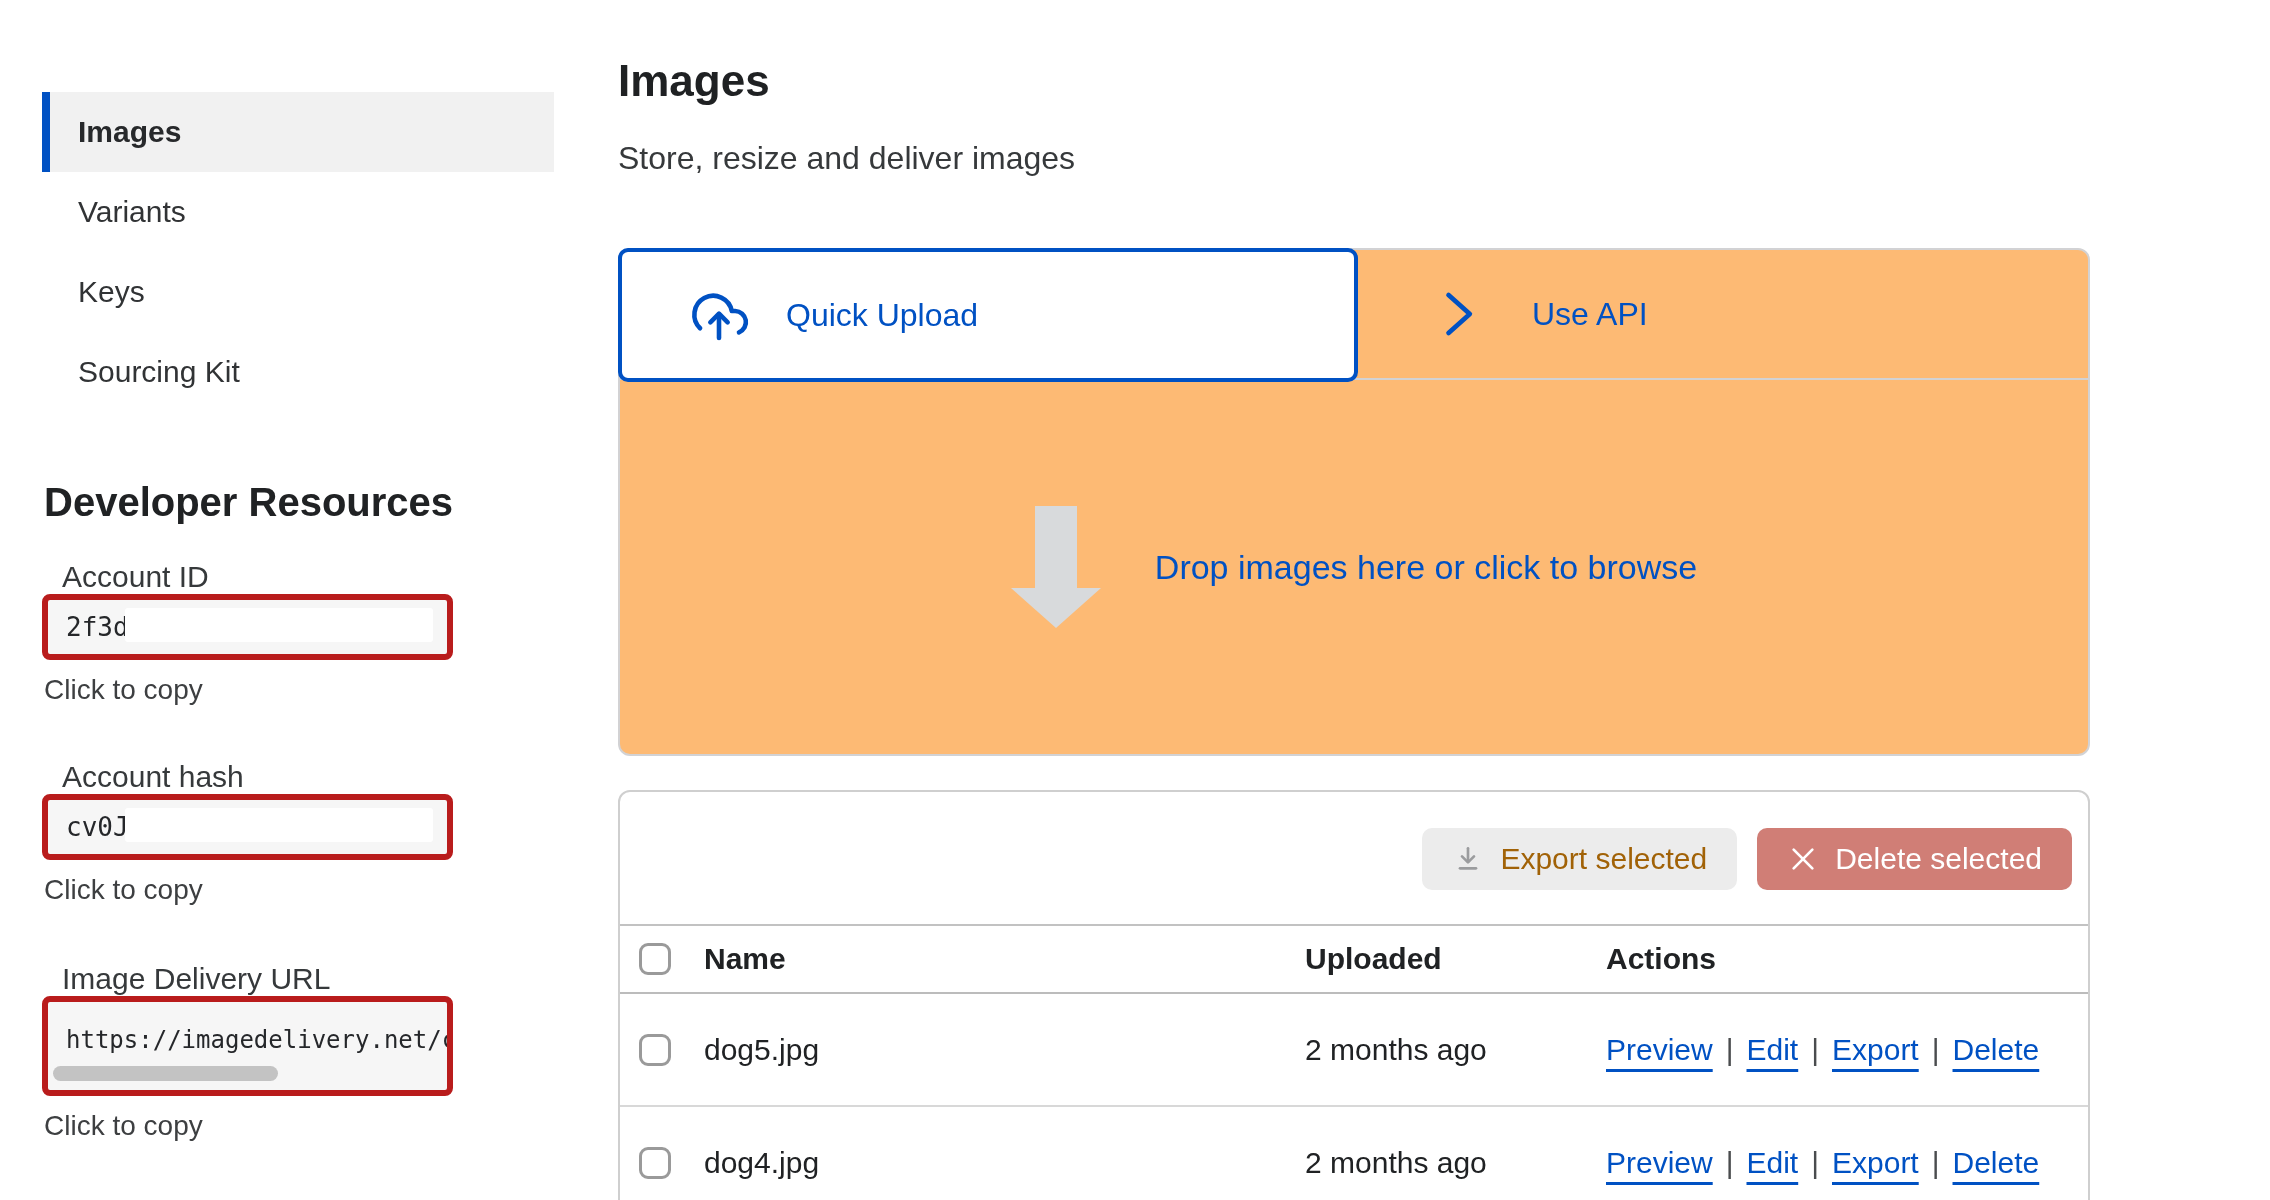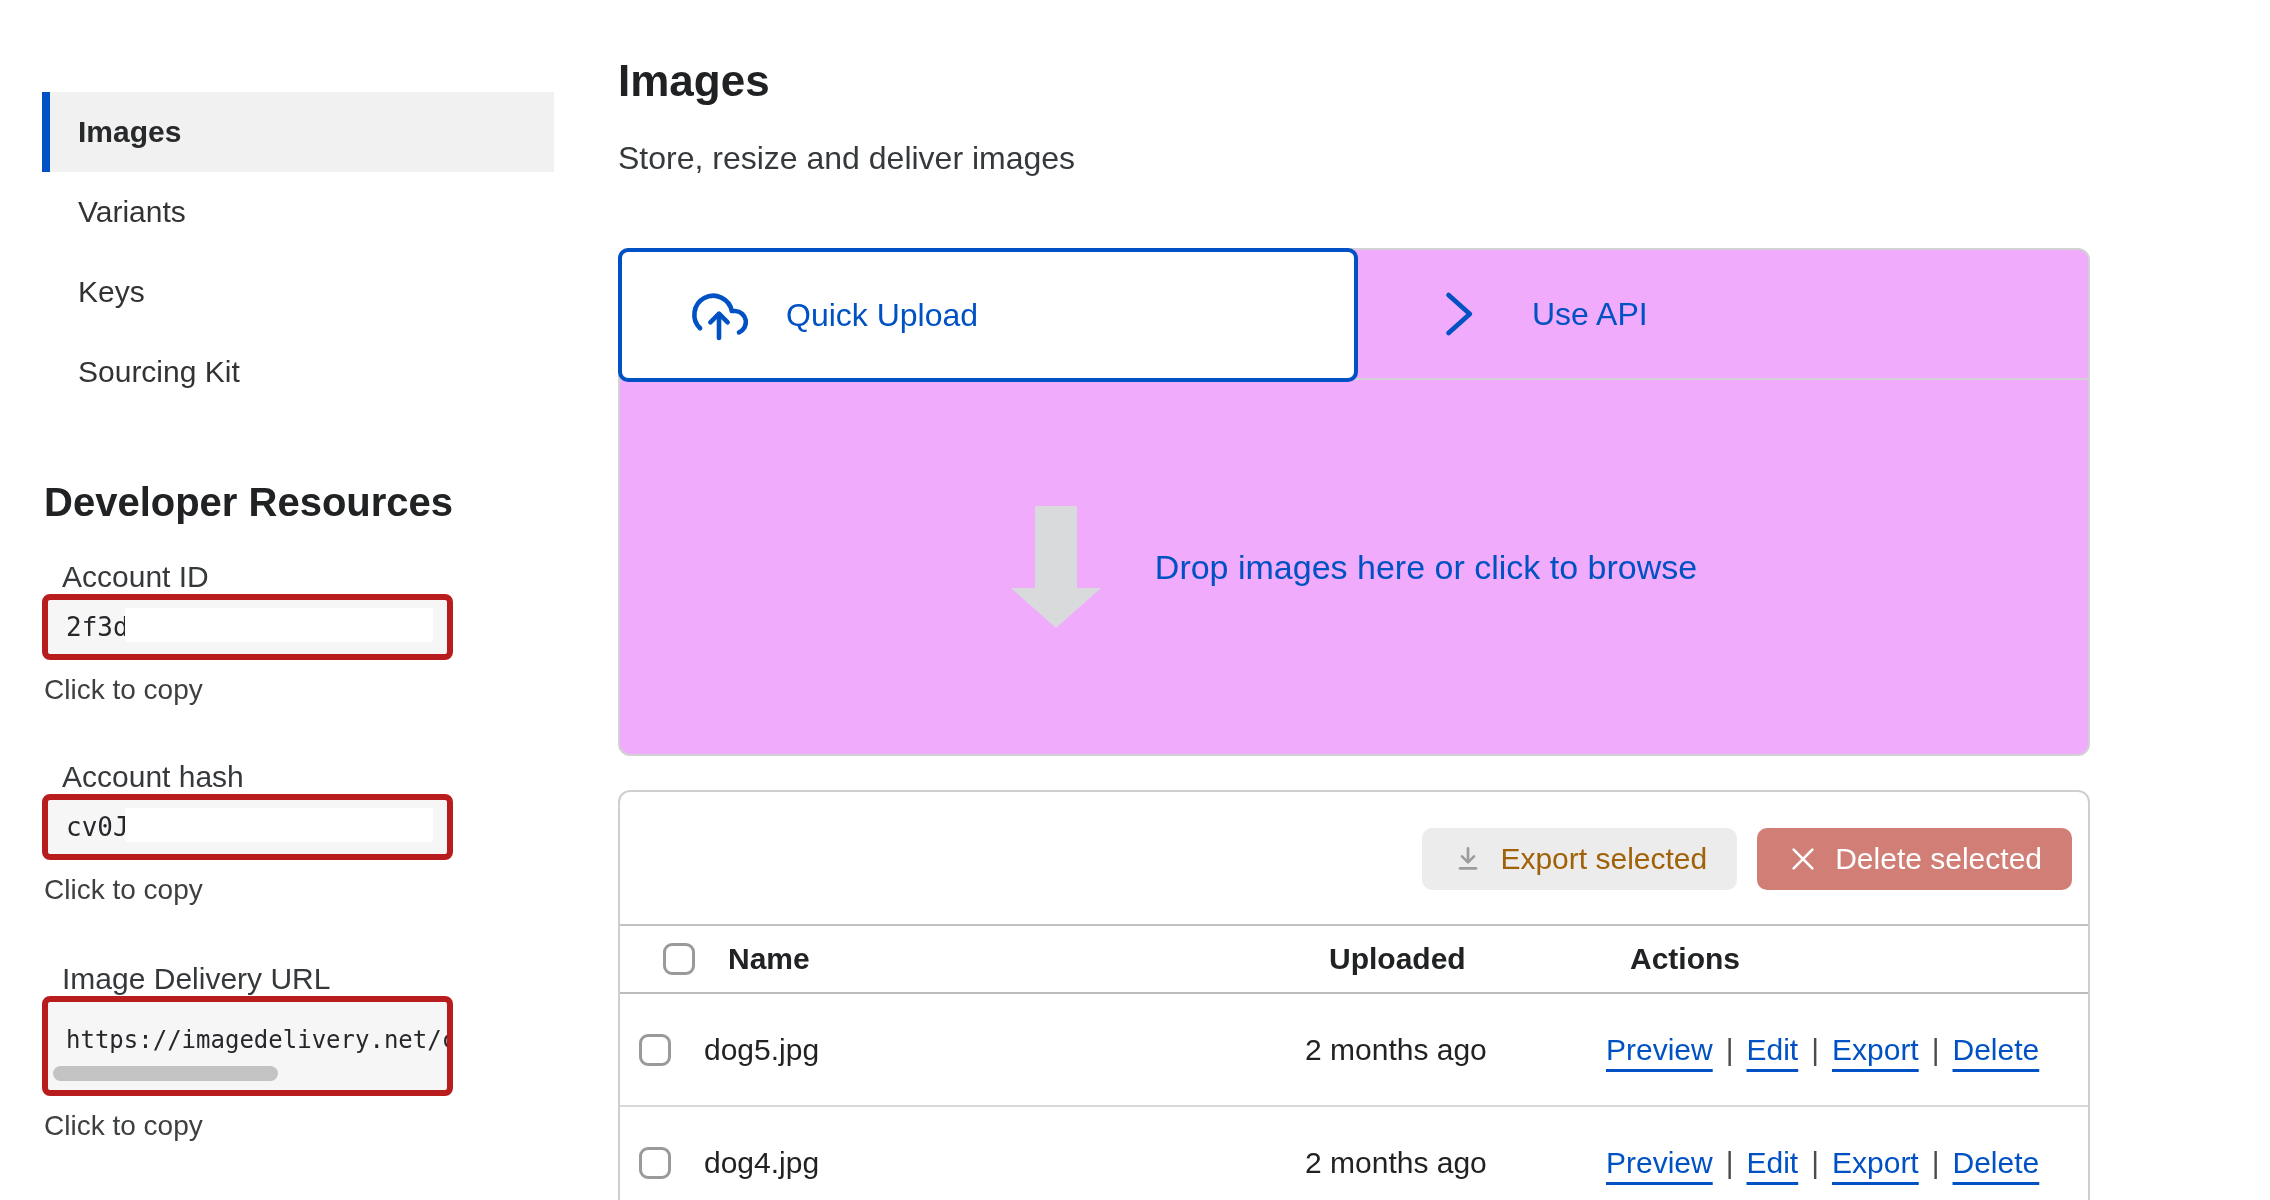--- a/index.html
+++ b/index.html
@@ -68,21 +68,21 @@
   .page-subtitle {
     position: absolute; left: 618px; top: 140px;
     font-size: 32px; color: #36393b;
   }
 
   
   .upload-card {
     position: absolute; left: 618px; top: 248px;
     width: 1472px; height: 508px;
     border: 2px solid #d2d2d4; border-radius: 12px;
-    background: #f0abfc;
+    background: #fdba74;
   }
   .tab-strip {
     position: relative; height: 130px;
     border-bottom: 2px solid #d2d2d4;
   }
   .tab-quick {
     position: absolute; left: -2px; top: -2px;
     width: 740px; height: 134px;
     background: #fff;
     border: 4px solid #0051c3; border-radius: 10px;
@@ -135,21 +135,21 @@
 
   .grid-row {
     display: grid;
     grid-template-columns: 84px 601px 301px auto;
     align-items: center;
   }
   .table-header {
     height: 70px;
     border-top: 2px solid #c2c2c2;
     border-bottom: 2px solid #bcbcbc;
-    font-size: 30px; font-weight: 700; color: #202224; padding-left: 24px;
+    font-size: 30px; font-weight: 700; color: #202224;
   }
   .table-row {
     height: 113px;
     border-bottom: 2px solid #d8d8d8;
     font-size: 30px; color: #202224;
   }
   .cb-cell { padding-left: 19px; }
   .checkbox {
     width: 32px; height: 32px;
     border: 3px solid #9a9a9a; border-radius: 9px;

